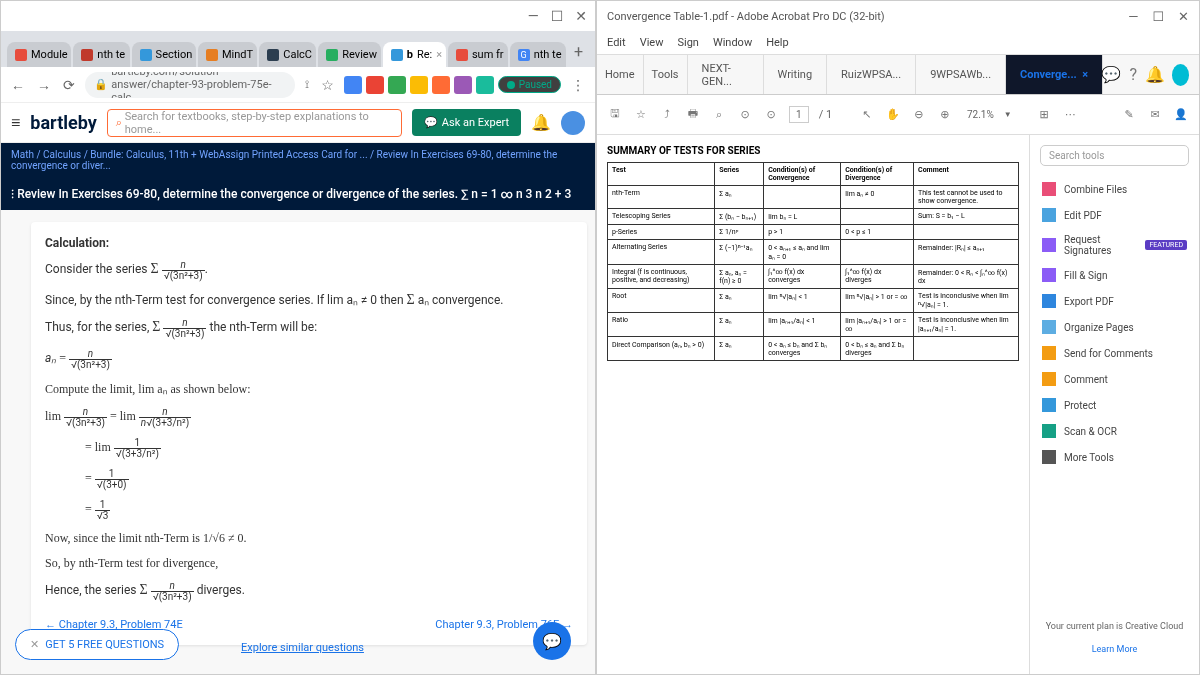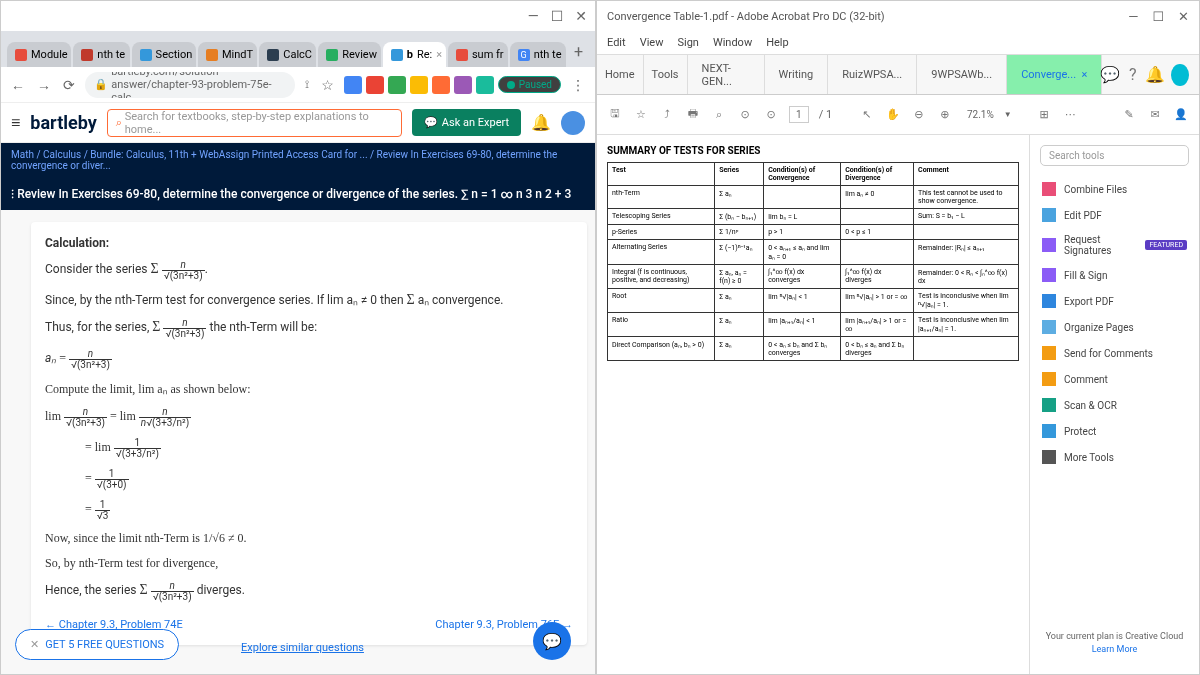--- a/index.html
+++ b/index.html
@@ -33,39 +33,39 @@
 .prev-next{display:flex;justify-content:space-between;margin-top:16px;font-size:11px;color:#1a73e8}
 .get-free{position:absolute;bottom:14px;left:14px;background:#fff;border:1px solid #1a73e8;border-radius:20px;padding:8px 14px;font-size:11px;color:#1a73e8;cursor:pointer;display:flex;align-items:center;gap:6px}
 .explore{position:absolute;bottom:20px;left:240px;font-size:11px;color:#1a73e8;text-decoration:underline;cursor:pointer}
 .chat-fab{position:absolute;bottom:14px;right:24px;width:38px;height:38px;background:#1a73e8;border-radius:50%;color:#fff;display:flex;align-items:center;justify-content:center;cursor:pointer;font-size:16px}
 .acrobat-title{height:30px;background:#fff;display:flex;align-items:center;padding:0 10px;font-size:11px;color:#555;justify-content:space-between}
 .acrobat-title .controls{display:flex;gap:14px;color:#666;font-size:13px}
 .acrobat-menu{height:24px;background:#fff;display:flex;align-items:center;padding:0 10px;gap:14px;font-size:11px;color:#444;border-bottom:1px solid #ddd}
 .acrobat-toolbar{height:40px;background:#f7f7f7;display:flex;align-items:center;border-bottom:1px solid #ccc}
 .tool-tab{padding:0 14px;height:100%;display:flex;align-items:center;font-size:11px;color:#555;cursor:pointer;border-right:1px solid #ddd}
 .tool-tab.small{padding:0 8px}
-.tool-tab.active{background:#86efac;color:#1a73e8;font-weight:400}
+.tool-tab.active{background:#0f172a;color:#1a73e8;font-weight:700}
 .secondary-toolbar{height:40px;background:#fff;display:flex;align-items:center;padding:0 10px;gap:10px;border-bottom:1px solid #ddd;font-size:11px;color:#666}
 .sec-icon{width:16px;height:16px;cursor:pointer;display:flex;align-items:center;justify-content:center;color:#777}
 .page-ind{border:1px solid #ccc;padding:2px 6px;font-size:10px}
 .zoom{font-size:10px;margin-left:4px}
 .acrobat-body{flex:1;display:flex;overflow:hidden}
 .doc-view{flex:1;background:#666;padding:0;overflow:hidden;display:flex;justify-content:center}
 .doc-page{background:#fff;width:100%;height:100%;padding:10px;font-size:8px}
 .doc-page h5{font-size:10px;margin-bottom:6px;font-weight:700}
 .summary-table{width:100%;border-collapse:collapse;font-size:7px}
 .summary-table th,.summary-table td{border:1px solid #333;padding:3px 4px;text-align:left;vertical-align:top}
 .summary-table th{font-weight:700}
 .right-panel{width:170px;background:#fff;border-left:1px solid #ddd;padding:10px 0;display:flex;flex-direction:column;gap:2px}
 .rp-search{margin:0 10px 8px;border:1px solid #ccc;padding:4px 8px;font-size:10px;color:#999;border-radius:5px}
 .rp-item{display:flex;align-items:center;gap:8px;padding:6px 12px;font-size:10px;color:#444;cursor:pointer}
 .rp-icon{width:14px;height:14px;flex-shrink:0}
 .rp-featured{background:#5b3cc4;color:#fff;font-size:7px;padding:1px 4px;border-radius:2px;margin-left:auto}
 .rp-footer{margin-top:auto;padding:10px;text-align:center;font-size:9px;color:#666}
-.rp-footer a{color:#1a73e8;display:block;margin-top:3px}
+.rp-footer a{color:#1a73e8;display:block;margin-top:13px}
 .sum{font-family:serif;font-size:14px}
 .frac{display:inline-block;text-align:center;vertical-align:middle;font-size:10px;line-height:1}
 .frac .n{border-bottom:1px solid #333;display:block;padding:0 2px}
 .frac .d{display:block;padding:0 2px}
 </style>
 </head>
 <body>
 
 <div class="left-window">
 <div class="win-header">
@@ -340,26 +340,26 @@
           </div>
           <div class="rp-item">
             <div class="rp-icon" style="background: rgb(243, 156, 18);"></div>
             <span>Send for Comments</span>
           </div>
           <div class="rp-item">
             <div class="rp-icon" style="background: rgb(243, 156, 18);"></div>
             <span>Comment</span>
           </div>
           <div class="rp-item">
+            <div class="rp-icon" style="background: rgb(52, 152, 219);"></div>
+            <span>Protect</span>
+          </div>
+          <div class="rp-item">
             <div class="rp-icon" style="background: rgb(22, 160, 133);"></div>
             <span>Scan &amp; OCR</span>
-          </div>
-          <div class="rp-item">
-            <div class="rp-icon" style="background: rgb(52, 152, 219);"></div>
-            <span>Protect</span>
           </div>
           <div class="rp-item">
             <div class="rp-icon" style="background: rgb(85, 85, 85);"></div>
             <span>More Tools</span>
           </div>
         </div>
 <div class="rp-footer">
 <div>Your current plan is Creative Cloud</div>
 <a>Learn More</a>
 </div>

